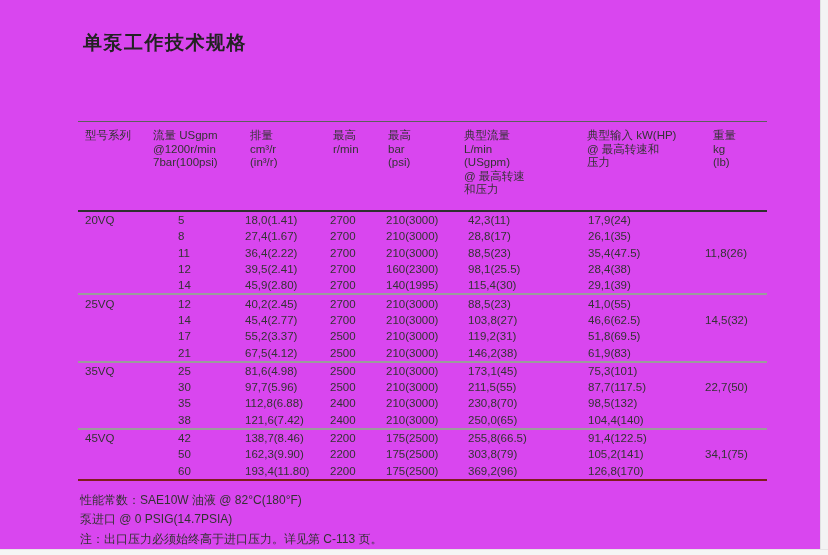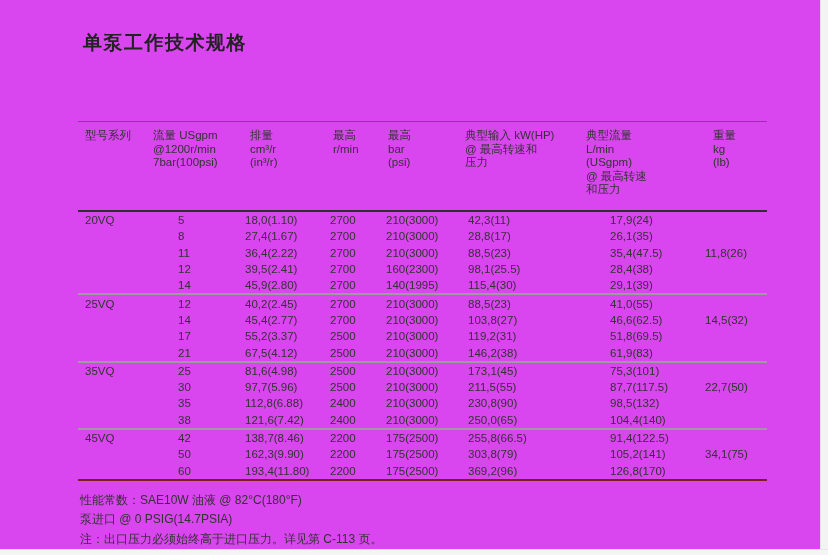--- a/index.html
+++ b/index.html
@@ -58,21 +58,21 @@
   .section { position: relative; }
   .section + .section { border-top: 2px solid #9c9c9c; }
   .tr { height: 16.3px; align-items: center; font-size: 11.5px; color: #333; }
   .td { white-space: nowrap; }
   .td.c0 { padding-left: 7px; }
   .td.c1 { padding-left: 28px; }
   .td.c2 { padding-left: 7px; }
   .td.c3 { padding-left: 4px; }
   .td.c4 { padding-left: 0px; }
   .td.c5 { padding-left: 4px; }
-  .td.c6 { padding-left: 2px; margin-left: 22px; }
+  .td.c6 { padding-left: 2px; }
   .weight-val {
     position: absolute;
     left: 627px;
     top: 50%;
     transform: translateY(-50%);
     font-size: 11.5px;
     color: #333;
     white-space: nowrap;
   }
   .section:nth-child(2) .weight-val,
@@ -103,44 +103,44 @@
         </div>
         <div class="th c3">
           <div class="hline">最高</div>
           <div class="hline">r/min</div>
         </div>
         <div class="th c4">
           <div class="hline">最高</div>
           <div class="hline">bar</div>
           <div class="hline">(psi)</div>
         </div>
-        <div class="th c6">
-          <div class="hline">典型输入 kW(HP)</div>
-          <div class="hline">@ 最高转速和</div>
-          <div class="hline">压力</div>
-        </div>
         <div class="th c5">
           <div class="hline">典型流量</div>
           <div class="hline">L/min</div>
           <div class="hline">(USgpm)</div>
           <div class="hline">@ 最高转速</div>
           <div class="hline">和压力</div>
         </div>
+        <div class="th c6">
+          <div class="hline">典型输入 kW(HP)</div>
+          <div class="hline">@ 最高转速和</div>
+          <div class="hline">压力</div>
+        </div>
         <div class="th c7">
           <div class="hline">重量</div>
           <div class="hline">kg</div>
           <div class="hline">(lb)</div>
         </div>
       </div>
     <div class="tbody" id="tbody">
         <div class="section">
           <div class="tr grid8">
             <div class="td c0">20VQ</div>
             <div class="td c1">5</div>
-            <div class="td c2">18,0(1.10)</div>
+            <div class="td c2">18,0(1.41)</div>
             <div class="td c3">2700</div>
             <div class="td c4">210(3000)</div>
             <div class="td c5">42,3(11)</div>
             <div class="td c6">17,9(24)</div>
             <div class="td c7"></div>
           </div>
           <div class="tr grid8">
             <div class="td c0"></div>
             <div class="td c1">8</div>
             <div class="td c2">27,4(1.67)</div>
@@ -245,21 +245,21 @@
             <div class="td c5">211,5(55)</div>
             <div class="td c6">87,7(117.5)</div>
             <div class="td c7"></div>
           </div>
           <div class="tr grid8">
             <div class="td c0"></div>
             <div class="td c1">35</div>
             <div class="td c2">112,8(6.88)</div>
             <div class="td c3">2400</div>
             <div class="td c4">210(3000)</div>
-            <div class="td c5">230,8(90)</div>
+            <div class="td c5">230,8(70)</div>
             <div class="td c6">98,5(132)</div>
             <div class="td c7"></div>
           </div>
           <div class="tr grid8">
             <div class="td c0"></div>
             <div class="td c1">38</div>
             <div class="td c2">121,6(7.42)</div>
             <div class="td c3">2400</div>
             <div class="td c4">210(3000)</div>
             <div class="td c5">250,0(65)</div>

